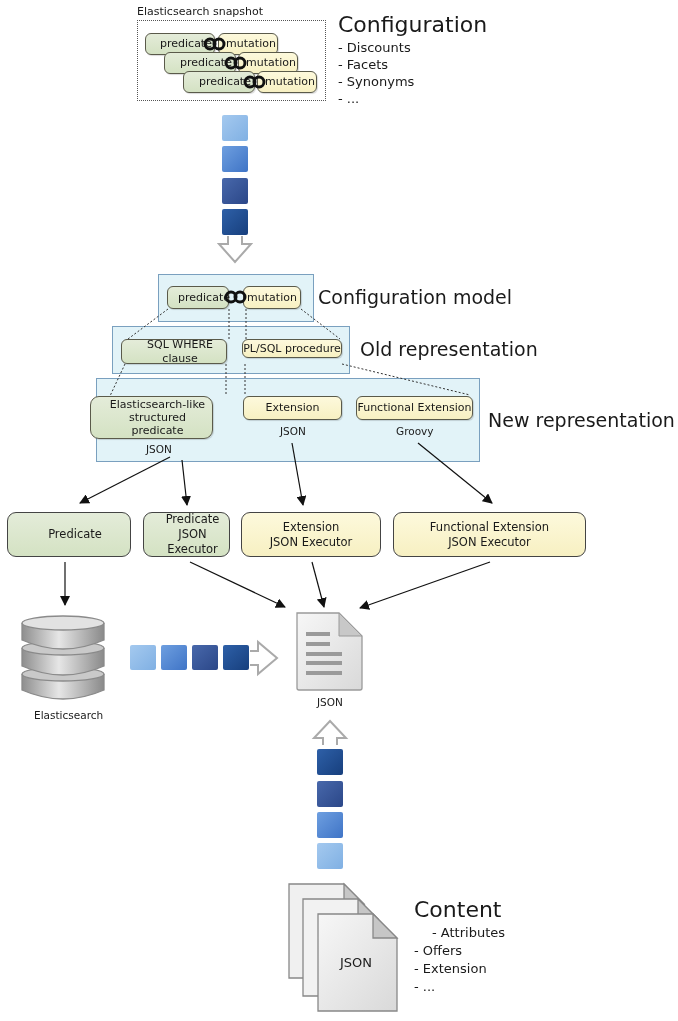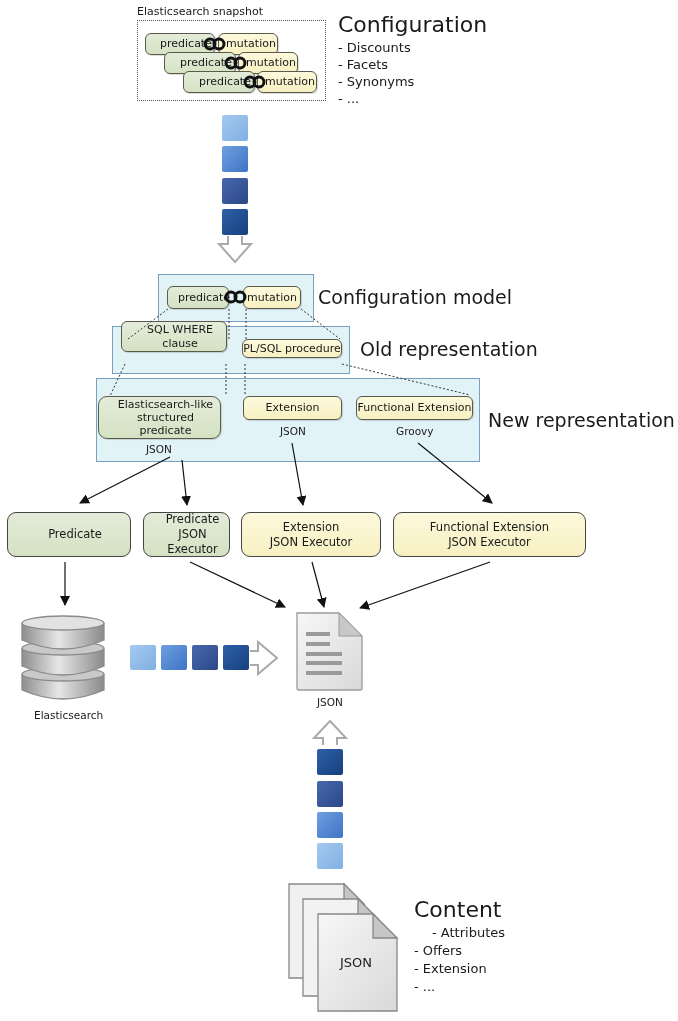--- a/index.html
+++ b/index.html
@@ -45,25 +45,25 @@
 <div class="txt list" style="left:338px;top:90px;">- ...</div>
 
 <div class="panel" style="left:158px;top:274px;width:156px;height:48px;"></div>
 <div class="panel" style="left:112px;top:326px;width:238px;height:48px;"></div>
 <div class="panel" style="left:96px;top:378px;width:384px;height:84px;"></div>
 
 <div class="pill green" style="left:167px;top:286px;width:62px;height:23px;">predicate</div>
 <div class="pill yellow" style="left:243px;top:286px;width:58px;height:23px;">mutation</div>
 <div class="txt heading-lg" style="left:318px;top:286px;">Configuration model</div>
 
-<div class="pill green" style="left:121px;top:321px;width:106px;height:31px;">SQL WHERE clause</div>
+<div class="pill green" style="left:121px;top:339px;width:106px;height:25px;">SQL WHERE clause</div>
 <div class="pill yellow" style="left:242px;top:339px;width:100px;height:19px;">PL/SQL procedure</div>
 <div class="txt heading-lg" style="left:360px;top:338px;">Old representation</div>
 
-<div class="pill green" style="left:98px;top:396px;width:123px;height:43px;border-radius:9px;flex-direction:column;">
+<div class="pill green" style="left:90px;top:396px;width:123px;height:43px;border-radius:9px;flex-direction:column;">
   <span>Elasticsearch-like</span>
   <span>structured predicate</span>
 </div>
 <div class="txt small" style="left:146px;top:443px;">JSON</div>
 
 <div class="pill yellow" style="left:243px;top:396px;width:99px;height:24px;">Extension</div>
 <div class="txt small" style="left:280px;top:425px;">JSON</div>
 
 <div class="pill yellow" style="left:356px;top:396px;width:117px;height:24px;">Functional Extension</div>
 <div class="txt small" style="left:396px;top:425px;">Groovy</div>

